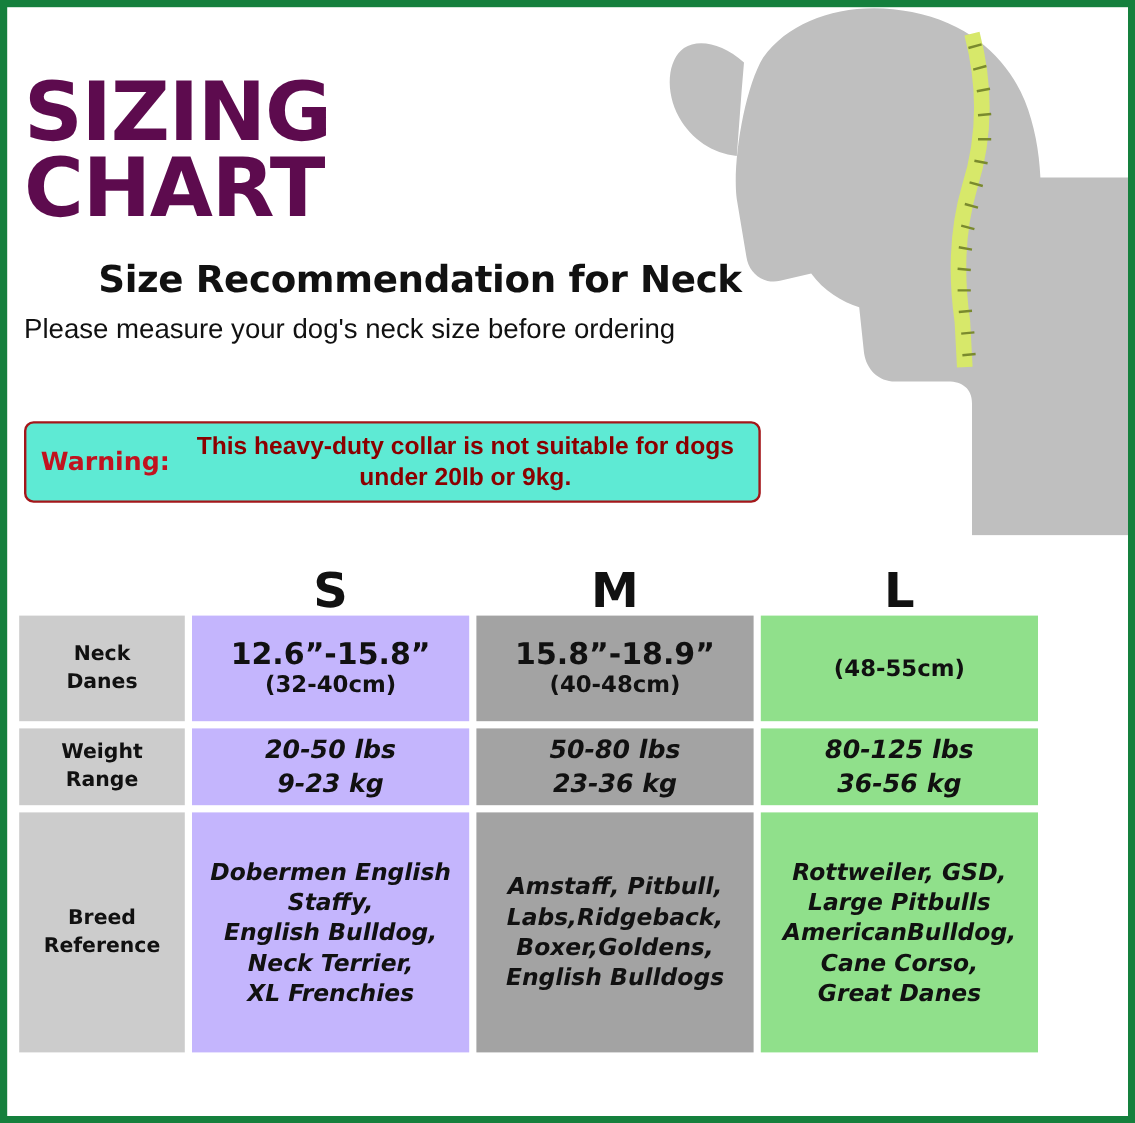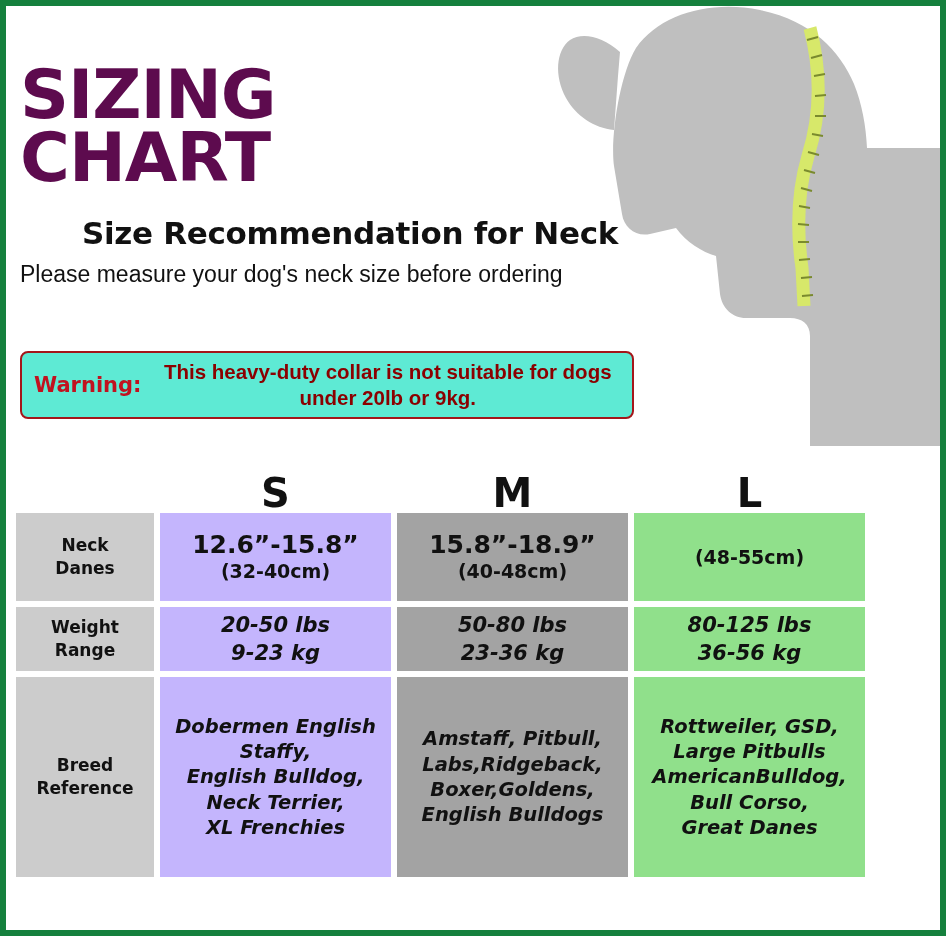--- a/index.html
+++ b/index.html
@@ -301,19 +301,19 @@
         <span class="ital-small">Amstaff, Pitbull,</span>
         <span class="ital-small">Labs,Ridgeback,</span>
         <span class="ital-small">Boxer,Goldens,</span>
         <span class="ital-small">English Bulldogs</span>
       </div>
       <div class="spacer"></div>
       <div class="cell c-l">
         <span class="ital-small">Rottweiler, GSD,</span>
         <span class="ital-small">Large Pitbulls</span>
         <span class="ital-small">AmericanBulldog,</span>
-        <span class="ital-small">Bull Corso,</span>
+        <span class="ital-small">Cane Corso,</span>
         <span class="ital-small">Great Danes</span>
       </div>
     </div>
 
   </div>
 </div>
 
 </body></html>

